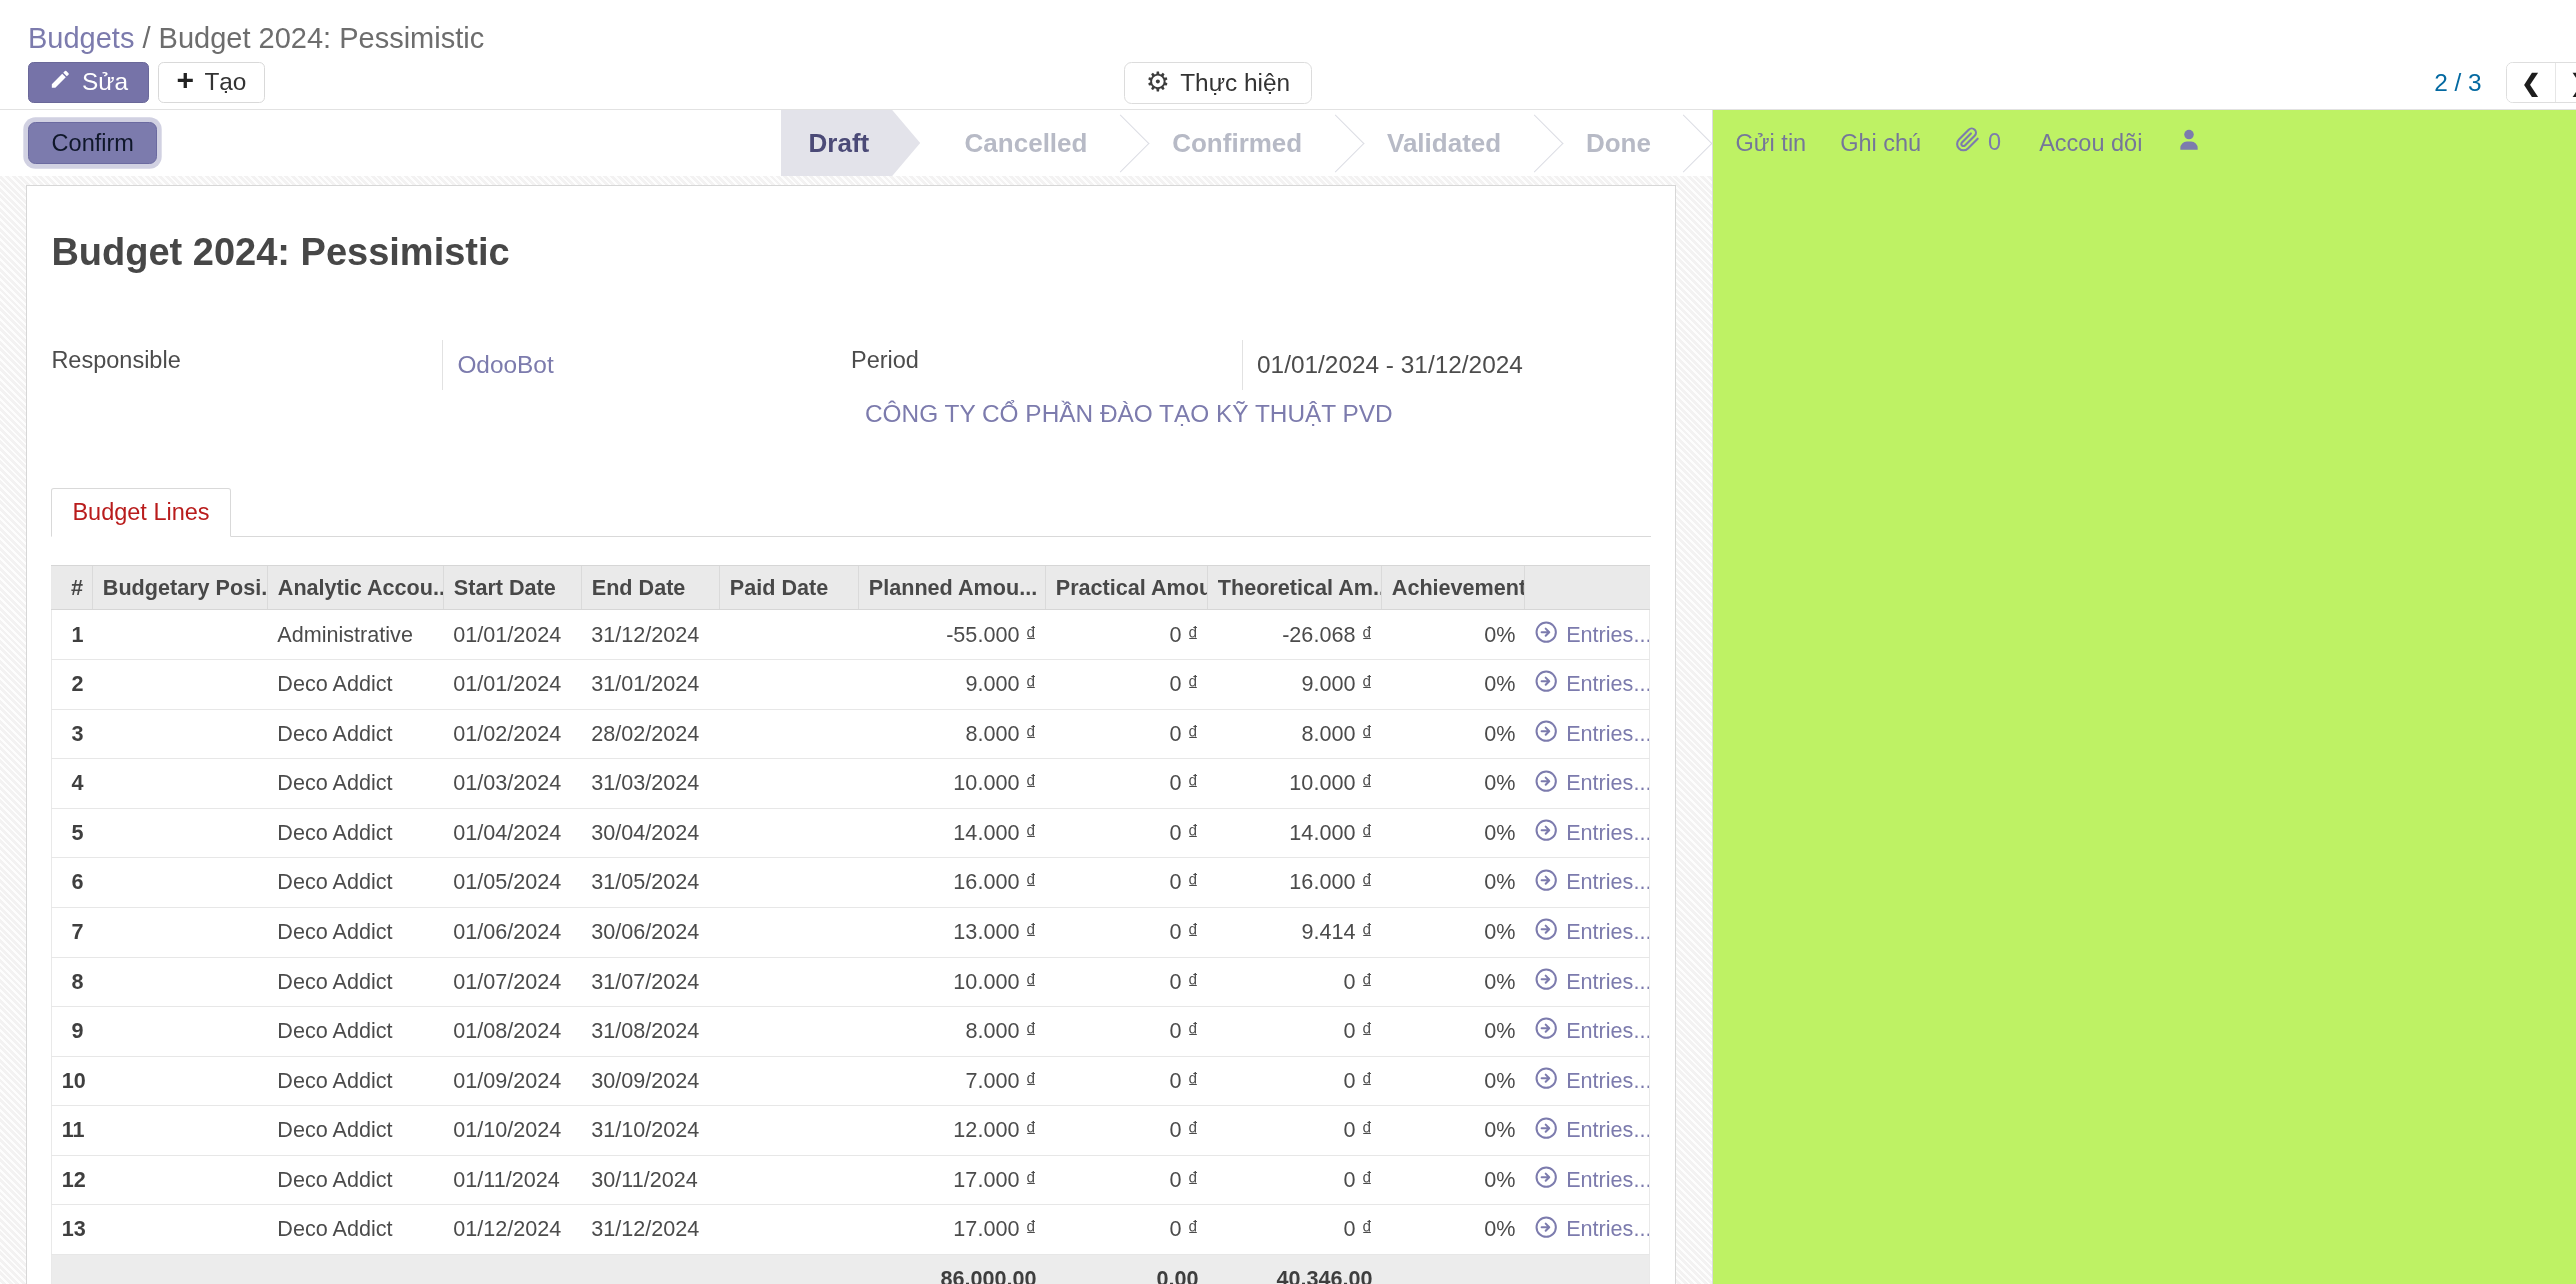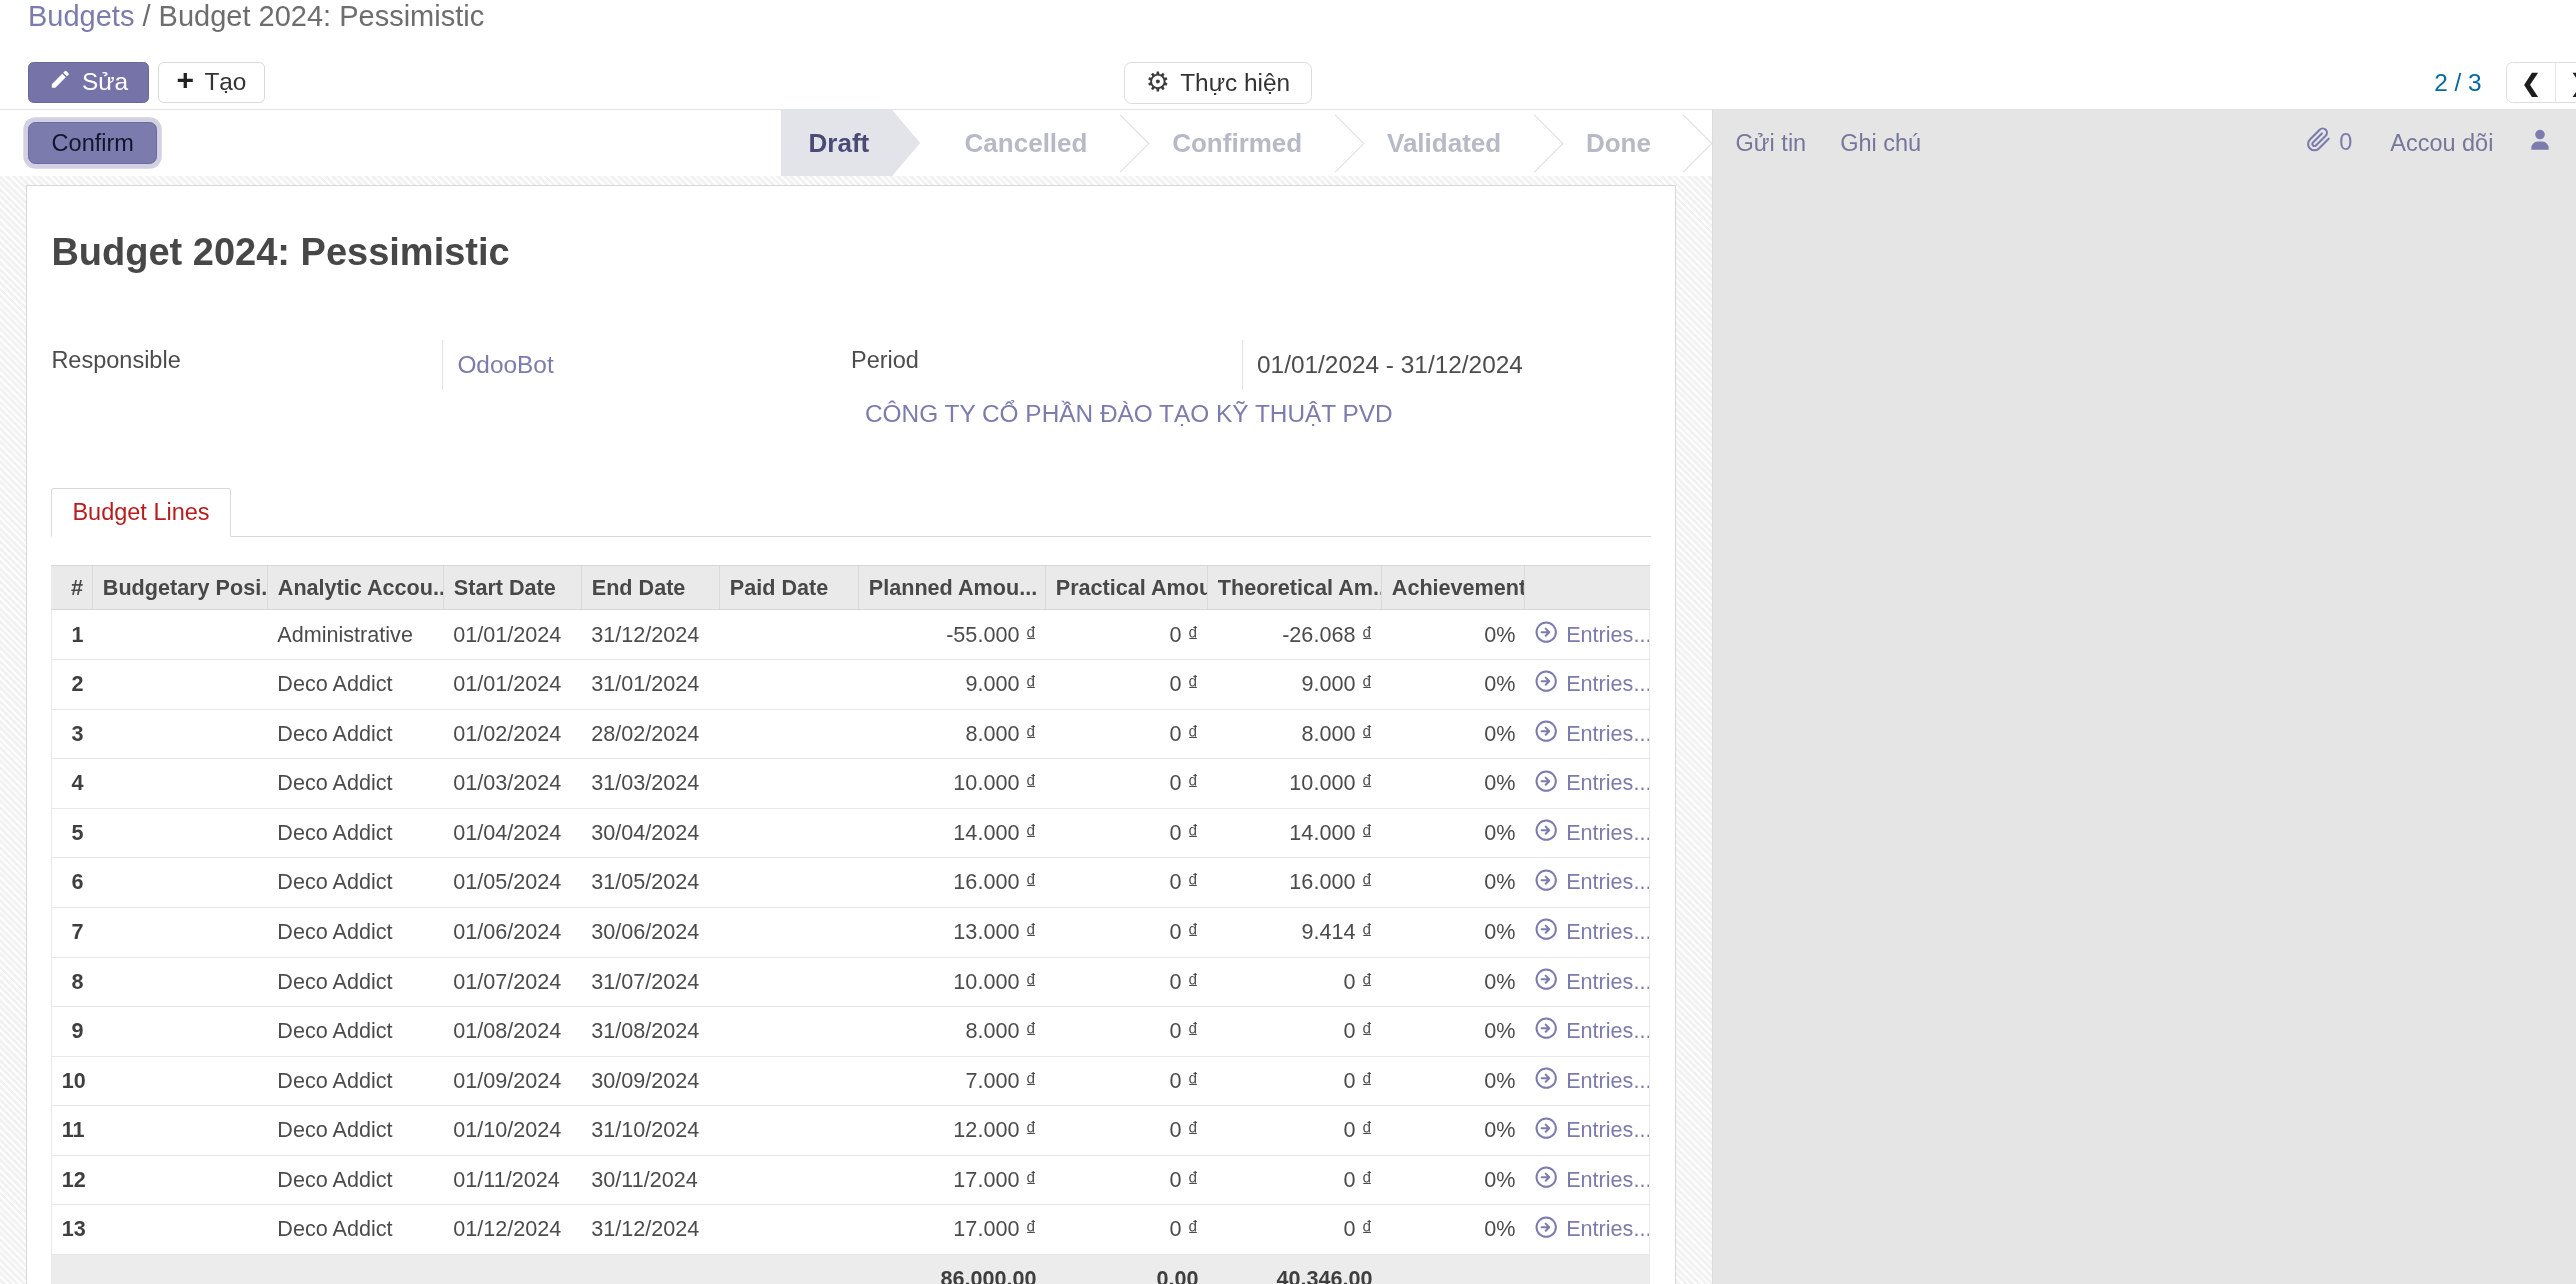--- a/index.html
+++ b/index.html
@@ -1,20 +1,20 @@
 <!DOCTYPE html>
 <html style="font-size:15px"><head>
 <meta charset="utf-8">
 <style>
   * { margin:0; padding:0; box-sizing:border-box; }
   html,body { width:2576px; height:1284px; overflow:hidden; background:#fff;
               font-family:"Liberation Sans", sans-serif; color:#4c4c4c; }
 
   
-  .breadcrumb-row { height:55px; display:flex; align-items:flex-start; padding-left:28px; font-size:29px; }
+  .breadcrumb-row { height:55px; display:flex; align-items:flex-end; padding-left:28px; font-size:29px; }
   .bc-link { color:#7c7bad; cursor:pointer; }
   .bc-sep, .bc-current { color:#6d6d6d; white-space:pre; }
 
   .toolbar-row { height:55px; border-bottom:0.9px solid #e2e2e2; position:relative;
                  display:flex; align-items:center; padding-left:28px; }
   .btn { display:inline-flex; align-items:center; justify-content:center; gap:10.3px;
          height:41px; border-radius:5.6px; font-size:24.4px; cursor:pointer; border:0.9px solid transparent; }
   .btn-edit { background:#7673a8; border-color:#6a6899; color:#fff; padding:0 20px; }
   .btn-create { background:#fff; border-color:#d9d9d9; color:#333; padding:0 18px; margin-left:8.5px; }
   .btn-action { position:absolute; left:1124px; top:6.6px; background:#fff; border:0.9px solid #dcdcdc;
@@ -76,21 +76,21 @@
   tbody td { border-bottom:0.9px solid #e7e7e7; font-size:21.6px; color:#4b4b4b; padding:9.4px 9.4px;
              line-height:24.4px; white-space:nowrap; overflow:hidden; }
   td.col-n { font-weight:bold; color:#3f3f3f; }
   .ta-r { text-align:right; }
   .entries-link { display:inline-flex; align-items:center; gap:7.5px; color:#7c7bad;
                   font-size:21.6px; cursor:pointer; }
   .entries-link svg { flex:none; }
   tfoot td { background:#ececec; font-size:21.6px; font-weight:bold; color:#3e3e3e; padding:11.3px 9.4px; }
 
   
-  .chatter { flex:1; background:#e5e5e5; display:flex; flex-direction:column; }
+  .chatter { flex:1; background:#bef264; display:flex; }
   .chatter-topbar { height:66px; display:flex; align-items:center; padding:0 22.6px; font-size:23.5px; }
   .chat-link { color:#75769a; margin-right:34px; cursor:pointer; }
   .topbar-spacer { flex:1; }
   .attach-btn { display:flex; align-items:center; gap:7.5px; color:#7c7bad; cursor:pointer; }
   .follow-link { color:#75769a; margin-left:38px; cursor:pointer; }
   .follower-btn { margin-left:34px; display:flex; align-items:center; cursor:pointer; }
   .chatter-empty { text-align:center; margin-top:43px; font-size:23.5px; color:#6f6f6f; }
 </style>
 </head>
 <body>

